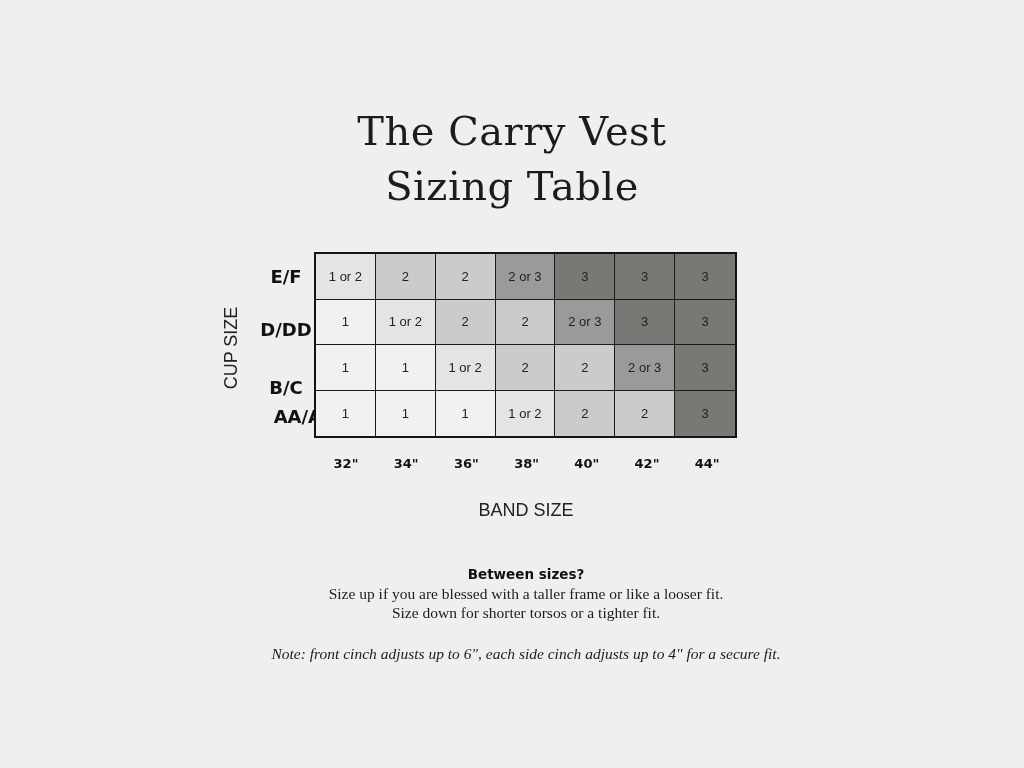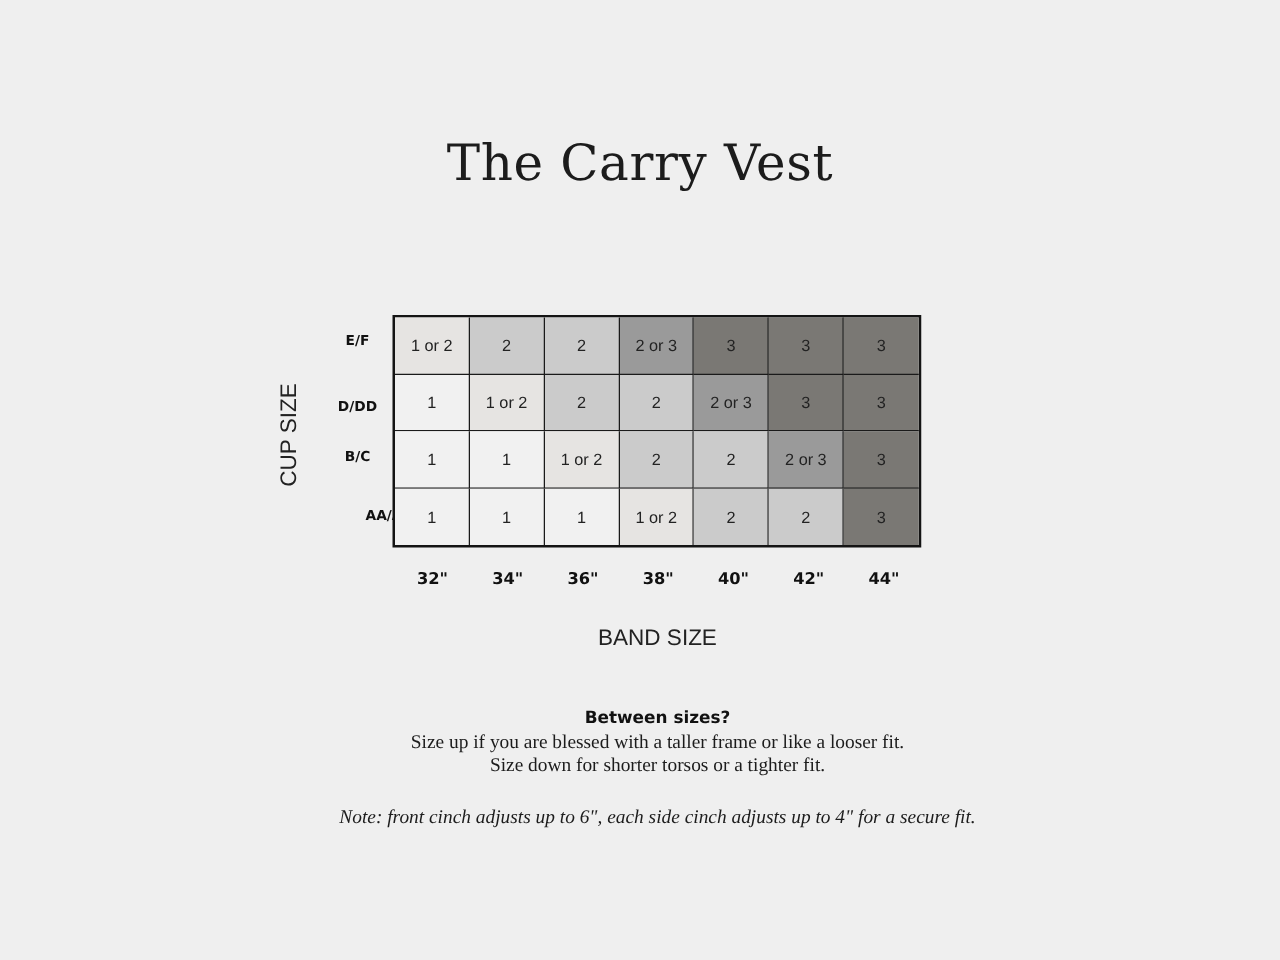--- a/index.html
+++ b/index.html
@@ -34,21 +34,21 @@
     display: flex; align-items: center; justify-content: center;
     font-family: "Liberation Sans", sans-serif;
     font-size: 13px; color: #222;
   }
   .cell.lc { border-right: none; }
   .cell.lr { border-bottom: none; }
   .row-label {
     position: absolute; left: 250px; width: 72px;
     text-align: center;
     font-family: "DejaVu Sans", sans-serif;
-    font-weight: bold; font-size: 11px; color: #111;
+    font-weight: bold; font-size: 18px; color: #111;
   }
   .col-label {
     position: absolute; top: 456px; width: 60px;
     text-align: center;
     font-family: "DejaVu Sans", sans-serif;
     font-weight: bold; font-size: 13px; color: #111;
   }
   .ylabel {
     position: absolute; left: 231px; top: 348px;
     transform: translate(-50%, -50%) rotate(-90deg);
@@ -78,28 +78,29 @@
     text-align: center;
     font-family: "Liberation Serif", serif; font-style: italic;
     font-size: 15.5px; color: #1c1c1c;
   }
 </style>
 </head>
 <body>
 
 <div class="title">
   <div>The Carry Vest</div>
+  <div>Sizing Table</div>
 </div>
 
 <div class="ylabel">CUP SIZE</div>
 
 <div id="row-labels">
     <div class="row-label" style="top: 266px;">E/F</div>
     <div class="row-label" style="top: 319px;">D/DD</div>
-    <div class="row-label" style="top: 359px;">B/C</div>
+    <div class="row-label" style="top: 377px;">B/C</div>
     <div class="row-label" style="top: 405.5px; text-align: right;">AA/A</div>
   </div>
 <div class="grid" id="grid">
     <div class="cell" style="background: rgb(230, 228, 226);">1 or 2</div>
     <div class="cell" style="background: rgb(203, 203, 203);">2</div>
     <div class="cell" style="background: rgb(203, 203, 203);">2</div>
     <div class="cell" style="background: rgb(154, 154, 154);">2 or 3</div>
     <div class="cell" style="background: rgb(122, 120, 116);">3</div>
     <div class="cell" style="background: rgb(122, 120, 116);">3</div>
     <div class="cell lc" style="background: rgb(122, 120, 116);">3</div>

